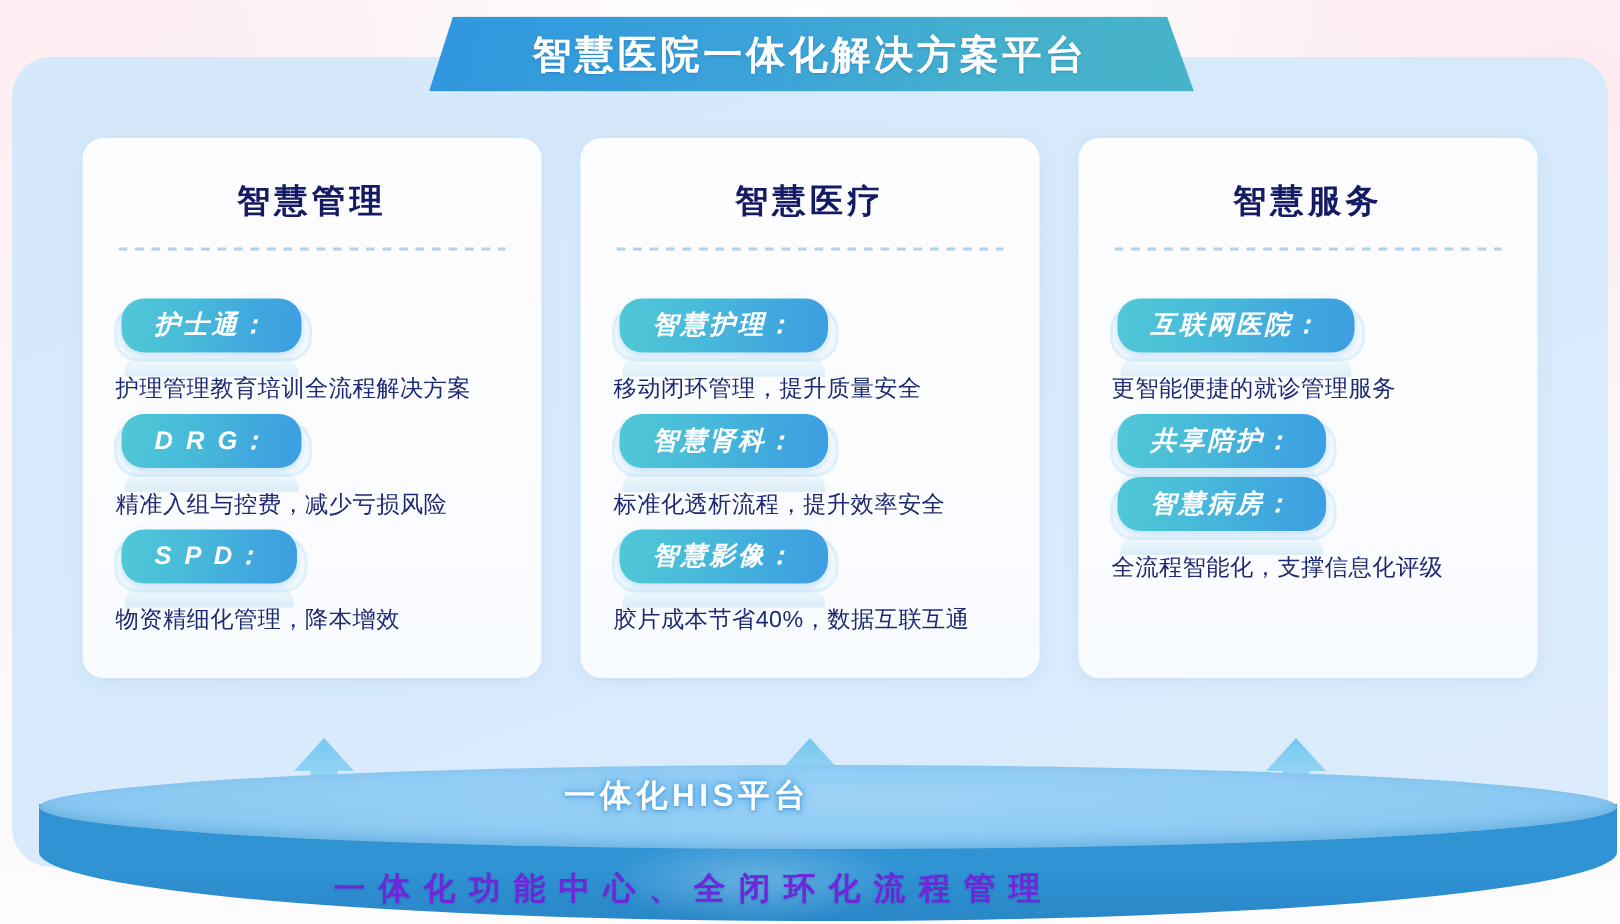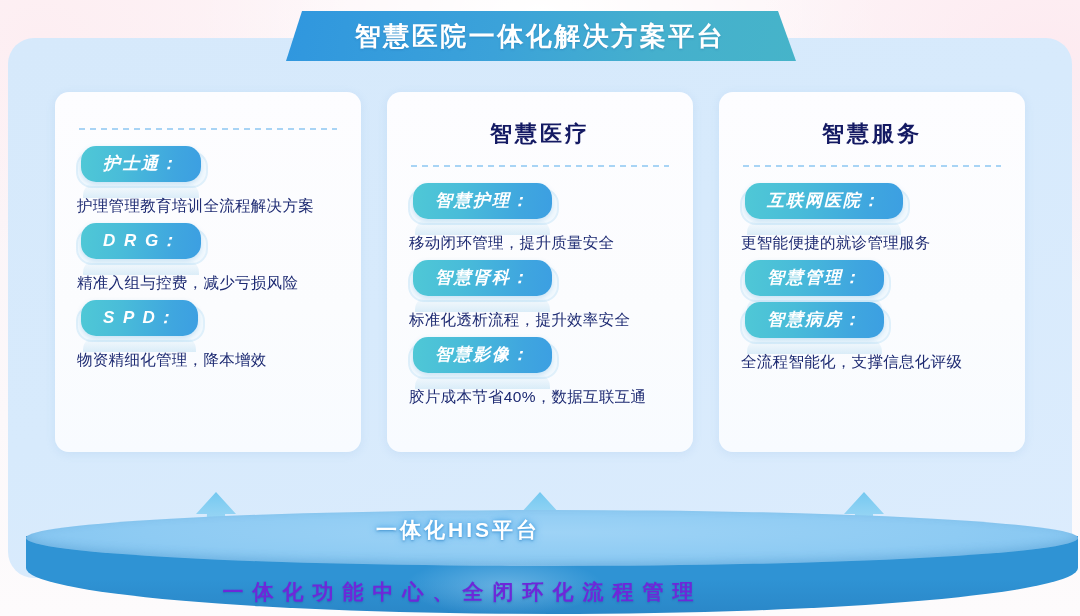--- a/index.html
+++ b/index.html
@@ -53,21 +53,21 @@
   }
   .card-title {
     text-align:center; color:#141a63; font-size:22px; font-weight:bold;
     letter-spacing:3px; margin-top:7px;
   }
   .divider {
     margin:16px 4px 0 4px; height:2px;
     background-image:linear-gradient(90deg,#a8d4f5 0 6px, rgba(0,0,0,0) 6px 11px);
     background-size:11px 2px; background-repeat:repeat-x;
   }
-  .items { margin-top:16px; }
+  .items { margin-top:32px; }
   .item { margin-bottom:6px; }
 
   
   .badge-wrap { position:relative; display:inline-block; margin-left:6px; }
   .badge-frame {
     position:absolute; left:-5px; top:5px; right:-7px; bottom:-6px;
     border:2px solid #dff0fb; border-radius:16px; background:#f2f9fe;
   }
   .badge {
     position:relative;
@@ -131,20 +131,21 @@
 
 <div id="stage"></div>
 
 <div id="banner">
   <span id="banner-text">智慧医院一体化解决方案平台</span>
 </div>
 
 <div id="cards">
 
   <div class="card">
+    <div class="card-title">智慧管理</div>
     <div class="divider"></div>
     <div class="items">
       <div class="item">
         <span class="badge-wrap">
           <span class="badge-frame"></span>
           <span class="badge">护士通：</span>
           <span class="badge-reflect"></span>
         </span>
         <div class="desc">护理管理教育培训全流程解决方案</div>
       </div>
@@ -206,21 +207,21 @@
         <span class="badge-wrap">
           <span class="badge-frame"></span>
           <span class="badge">互联网医院：</span>
           <span class="badge-reflect"></span>
         </span>
         <div class="desc">更智能便捷的就诊管理服务</div>
       </div>
       <div class="item">
         <span class="badge-wrap">
           <span class="badge-frame"></span>
-          <span class="badge">智慧管理：</span>
+          <span class="badge">共享陪护：</span>
           <span class="badge-reflect"></span>
         </span>
       </div>
       <div class="item">
         <span class="badge-wrap">
           <span class="badge-frame"></span>
           <span class="badge">智慧病房：</span>
           <span class="badge-reflect"></span>
         </span>
         <div class="desc">全流程智能化，支撑信息化评级</div>

